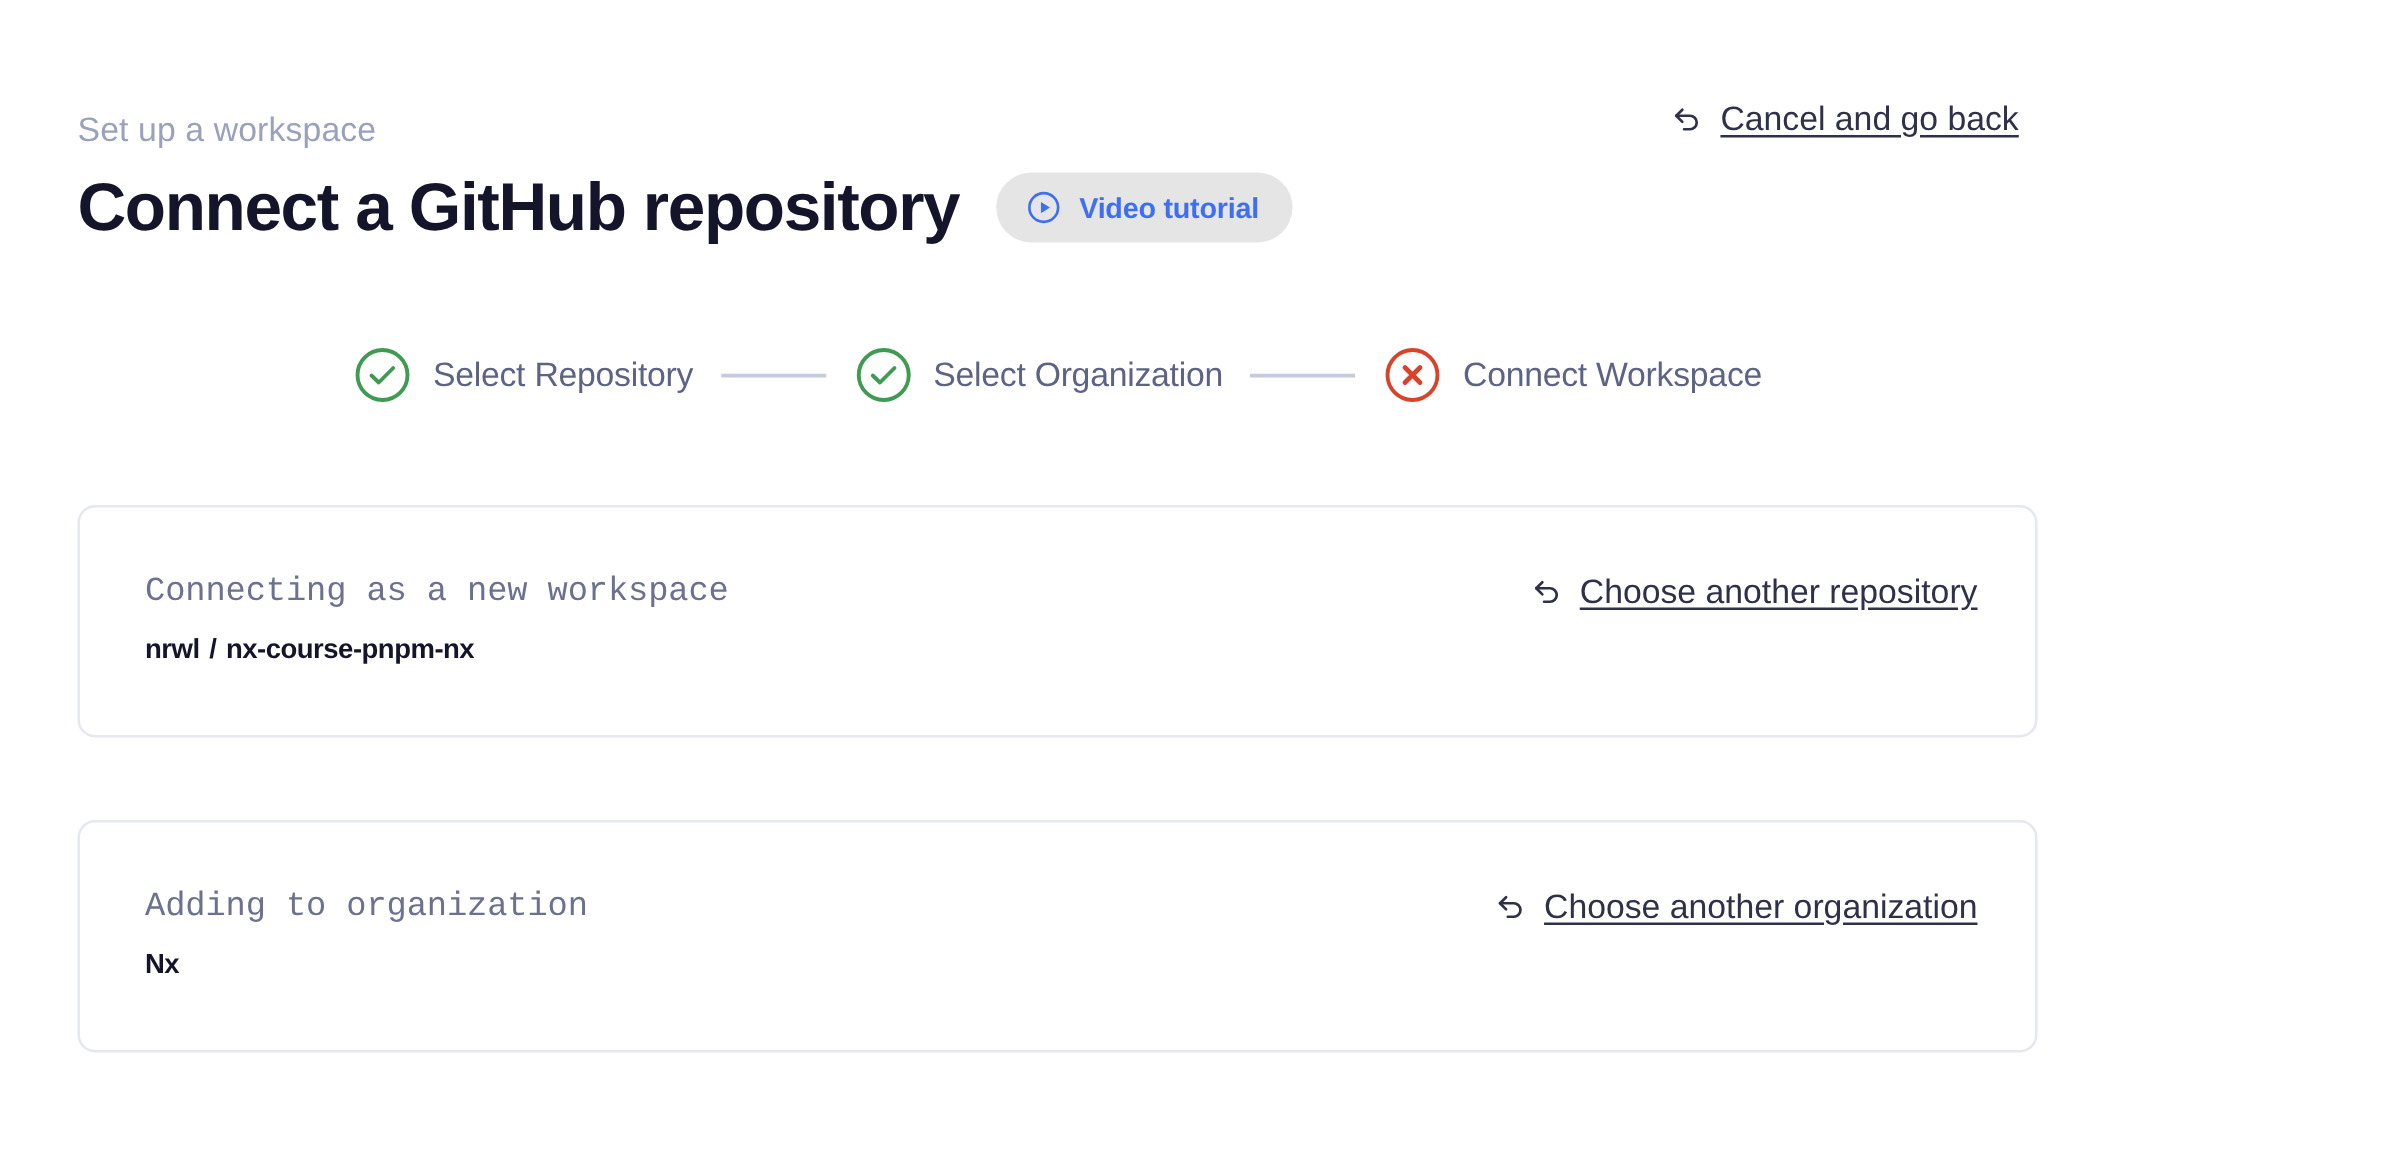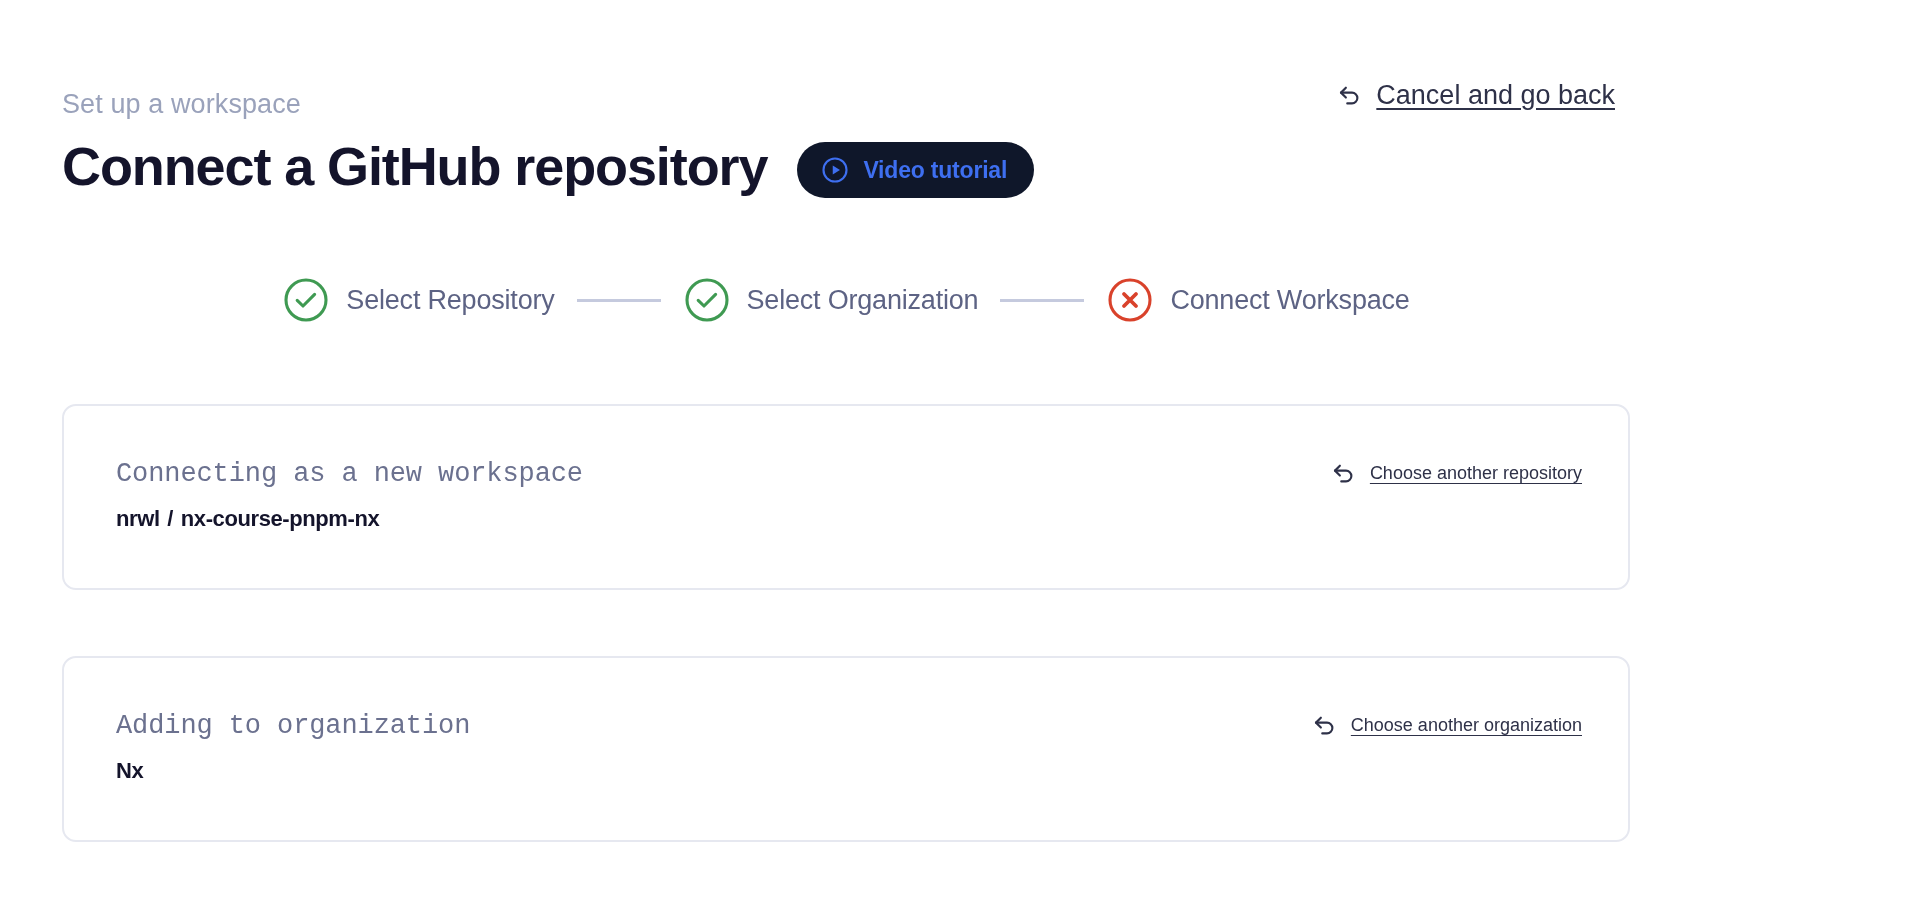--- a/index.html
+++ b/index.html
@@ -30,39 +30,39 @@
   }
   .eyebrow {
     font-size: 27px;
     line-height: 32px;
     color: #9aa2bb;
     font-weight: 400;
     letter-spacing: 0.1px;
   }
   .title-row {
     display: flex;
-    align-items: flex-end;
+    align-items: center;
     gap: 30px;
     margin-top: 14px;
   }
   .page-title {
     font-size: 54px;
     line-height: 64px;
     font-weight: 800;
     color: #14142b;
     letter-spacing: -1.1px;
     margin: 0;
     white-space: nowrap;
   }
 
   .video-pill {
     display: inline-flex;
     align-items: center;
     gap: 13px;
-    background: #0f172a;
+    background: #e5e5e5;
     border-radius: 999px;
     padding: 13px 27px 13px 23px;
     cursor: pointer;
     border: none;
   }
   .video-pill .label {
     font-size: 23px;
     font-weight: 700;
     color: #3e6ff0;
     letter-spacing: -0.2px;
@@ -157,21 +157,21 @@
     position: absolute;
     top: 50px;
     right: 46px;
     display: inline-flex;
     align-items: center;
     gap: 12px;
     cursor: pointer;
     text-decoration: none;
   }
   .card-link .label {
-    font-size: 18px;
+    font-size: 27px;
     line-height: 34px;
     color: #2e3148;
     text-decoration: underline;
     text-underline-offset: 4px;
     white-space: nowrap;
   }
 </style>
 </head>
 <body>
 

